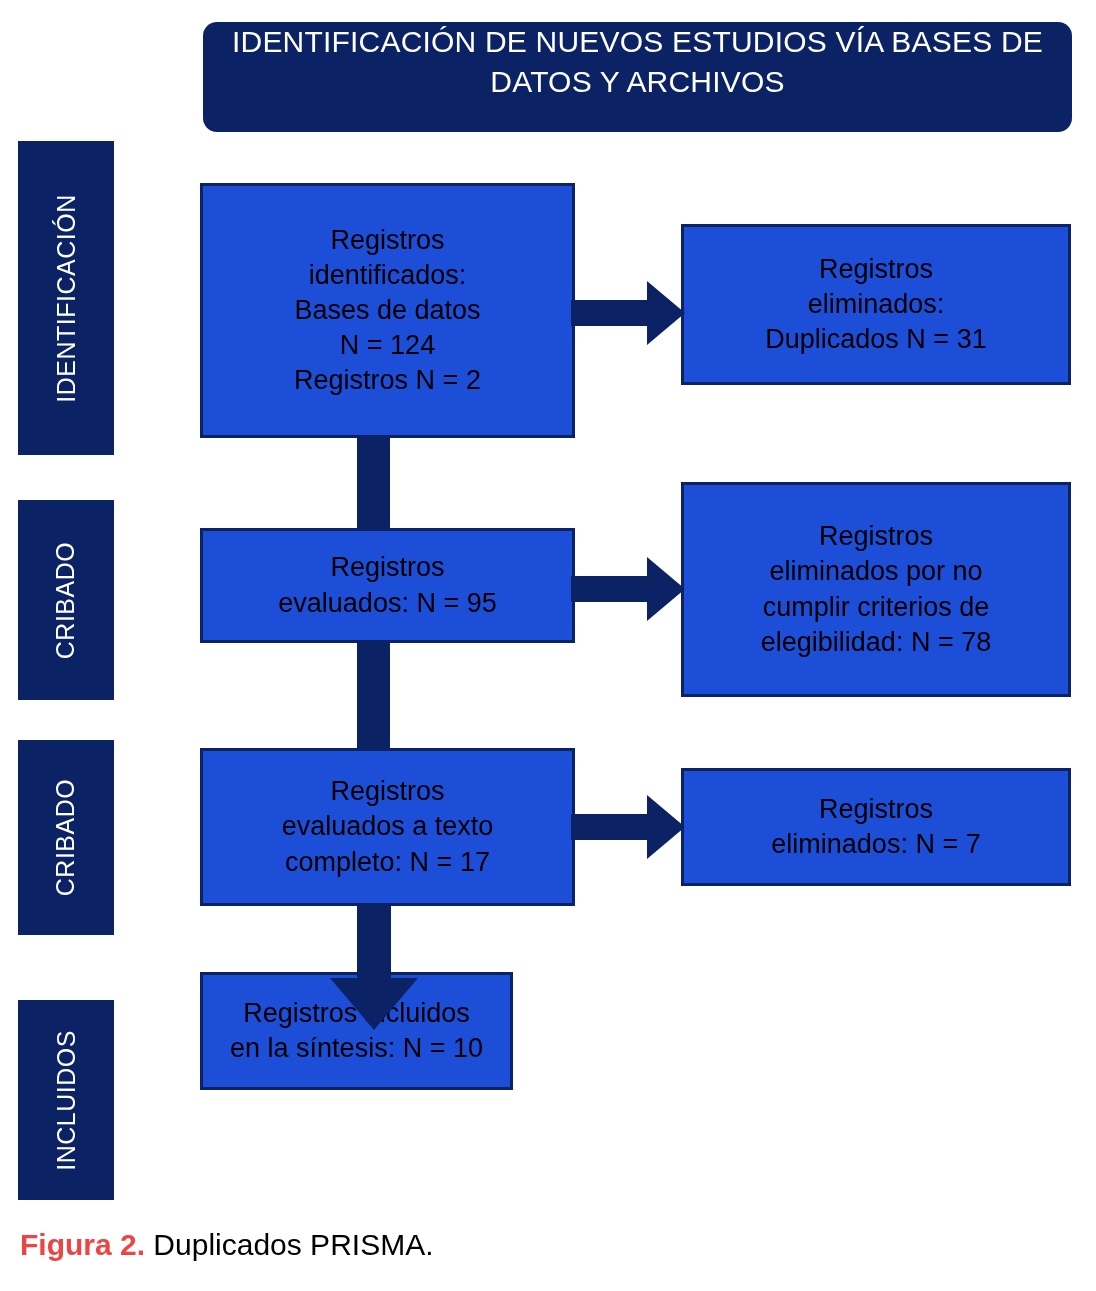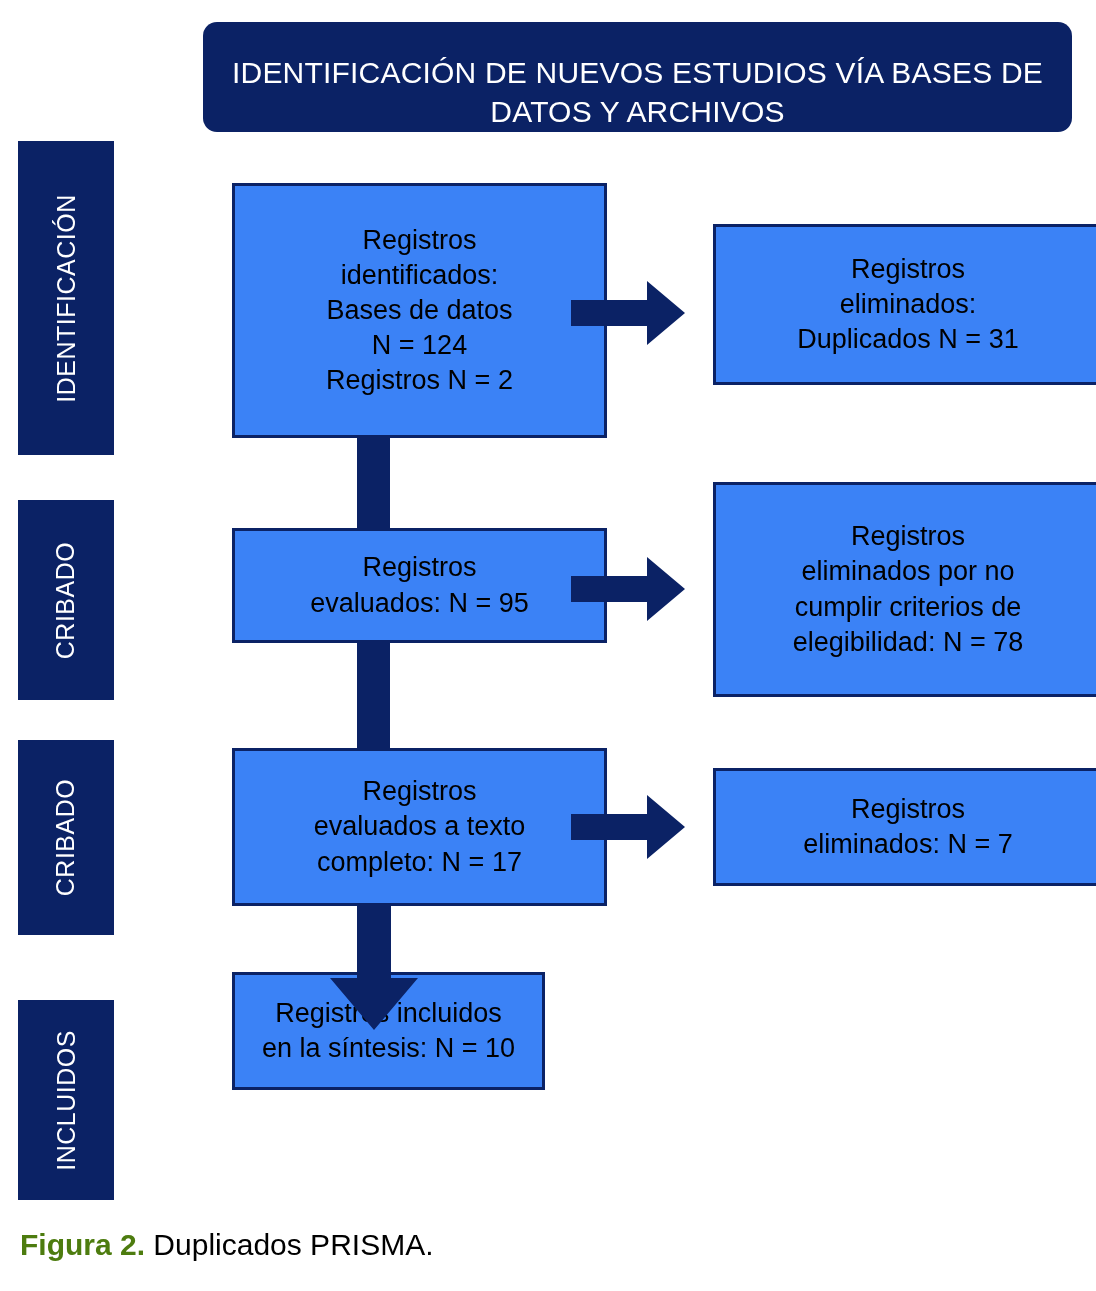--- a/index.html
+++ b/index.html
@@ -10,21 +10,21 @@
     overflow:hidden;
   }
   .canvas{position:absolute;left:0;top:0;width:1096px;height:1291px;}
 
   
   .header{
     position:absolute;
     left:203px;top:22px;width:869px;height:110px;
     background:#0b2265;
     border-radius:14px;
-    display:flex;align-items:flex-end;justify-content:center;
+    display:flex;align-items:flex-start;justify-content:center;
     box-sizing:border-box;
     padding:0 24px;
   }
   .header-text{
     color:#ffffff;
     font-size:30px;
     line-height:1.32;
     text-align:center;
     letter-spacing:0.2px;
     font-weight:400;
@@ -45,26 +45,25 @@
     transform:rotate(-90deg);
   }
   #phase-0{top:141px;height:314px;}
   #phase-1{top:500px;height:200px;}
   #phase-2{top:740px;height:195px;}
   #phase-3{top:1000px;height:200px;}
 
   
   .box{
     position:absolute;
-    background:#3b82f6;
+    background:#1d4ed8;
     border:3px solid #0b2265;
     box-sizing:border-box;
     display:flex;align-items:center;justify-content:center;
     padding:6px 24px;
-    margin-left:32px;
   }
   .box-text{
     font-size:27px;
     line-height:1.30;
     text-align:center;
     color:#000000;
     white-space:pre-line;
   }
 
   #box-main-0{left:200px;top:183px;width:375px;height:255px;}
@@ -101,21 +100,21 @@
 
   
   .caption{
     position:absolute;
     left:20px;top:1228px;
     font-size:30px;
     color:#000000;
     white-space:nowrap;
   }
   .caption .fig{
-    color:#4d7c0f;
+    color:#ef4444;
     font-weight:bold;
   }
 </style>
 </head>
 <body>
 
 <div class="canvas">
 
   <div class="header">
     <div class="header-text">IDENTIFICACIÓN DE NUEVOS ESTUDIOS VÍA BASES DE DATOS Y ARCHIVOS</div>

